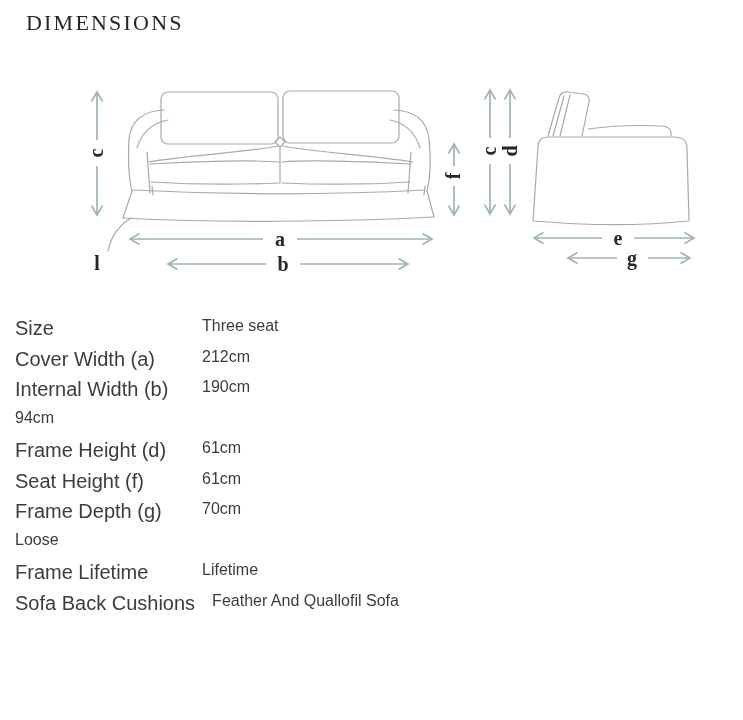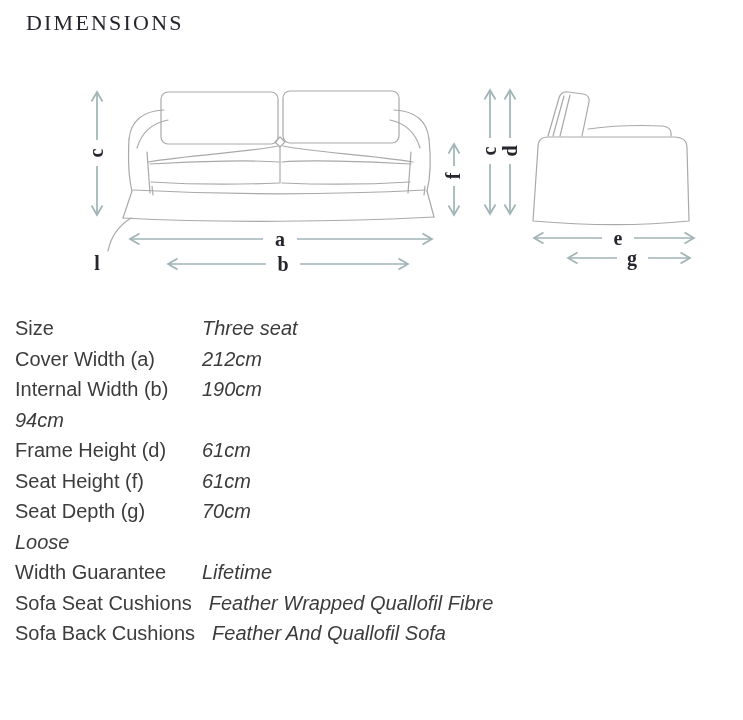--- a/index.html
+++ b/index.html
@@ -14,21 +14,21 @@
   }
   svg.diagram { position:absolute; left:0; top:0; }
   .sk { stroke:#a9a9a9; stroke-width:1.2; fill:none; stroke-linecap:round; stroke-linejoin:round; }
   .ar { stroke:#a0b4b6; stroke-width:1.7; fill:none; stroke-linecap:butt; stroke-linejoin:miter; }
   .dimlabel {
     font-family:"Liberation Serif", serif; font-weight:700; font-size:20px; fill:#26262d;
   }
   .spec { position:absolute; left:15px; top:317px; color:#3c3c3c; }
   .spec .row { display:flex; align-items:flex-start; height:30.5px;gap:17px; }
   .spec .lbl { flex:0 0 170px; font-size:20px; white-space:nowrap; }
-  .spec .val { font-size:20px; white-space:nowrap;font-style:italic; }
+  .spec .val { font-size:16px; white-space:nowrap; }
 </style>
 </head>
 <body>
 
 <div class="title">DIMENSIONS</div>
 
 <svg class="diagram" width="743" height="310" viewBox="0 0 743 310" xmlns="http://www.w3.org/2000/svg">
 
   <g>
 
@@ -155,31 +155,27 @@
   </div>
   <div class="row">
     <div class="lbl">Frame Height (d)</div>
     <div class="val">61cm</div>
   </div>
   <div class="row">
     <div class="lbl">Seat Height (f)</div>
     <div class="val">61cm</div>
   </div>
   <div class="row">
-    <div class="lbl">Seat Depth (g)</div>
+    <div class="lbl">Frame Depth (g)</div>
     <div class="val">70cm</div>
   </div>
   <div class="row">
     <div class="val">Loose</div>
   </div>
   <div class="row">
-    <div class="lbl">Width Guarantee</div>
+    <div class="lbl">Frame Lifetime</div>
     <div class="val">Lifetime</div>
-  </div>
-  <div class="row">
-    <div class="lbl">Sofa Seat Cushions</div>
-    <div class="val">Feather Wrapped Quallofil Fibre</div>
   </div>
   <div class="row">
     <div class="lbl">Sofa Back Cushions</div>
     <div class="val">Feather And Quallofil Sofa</div>
   </div>
 </div>
 
 </body></html>

